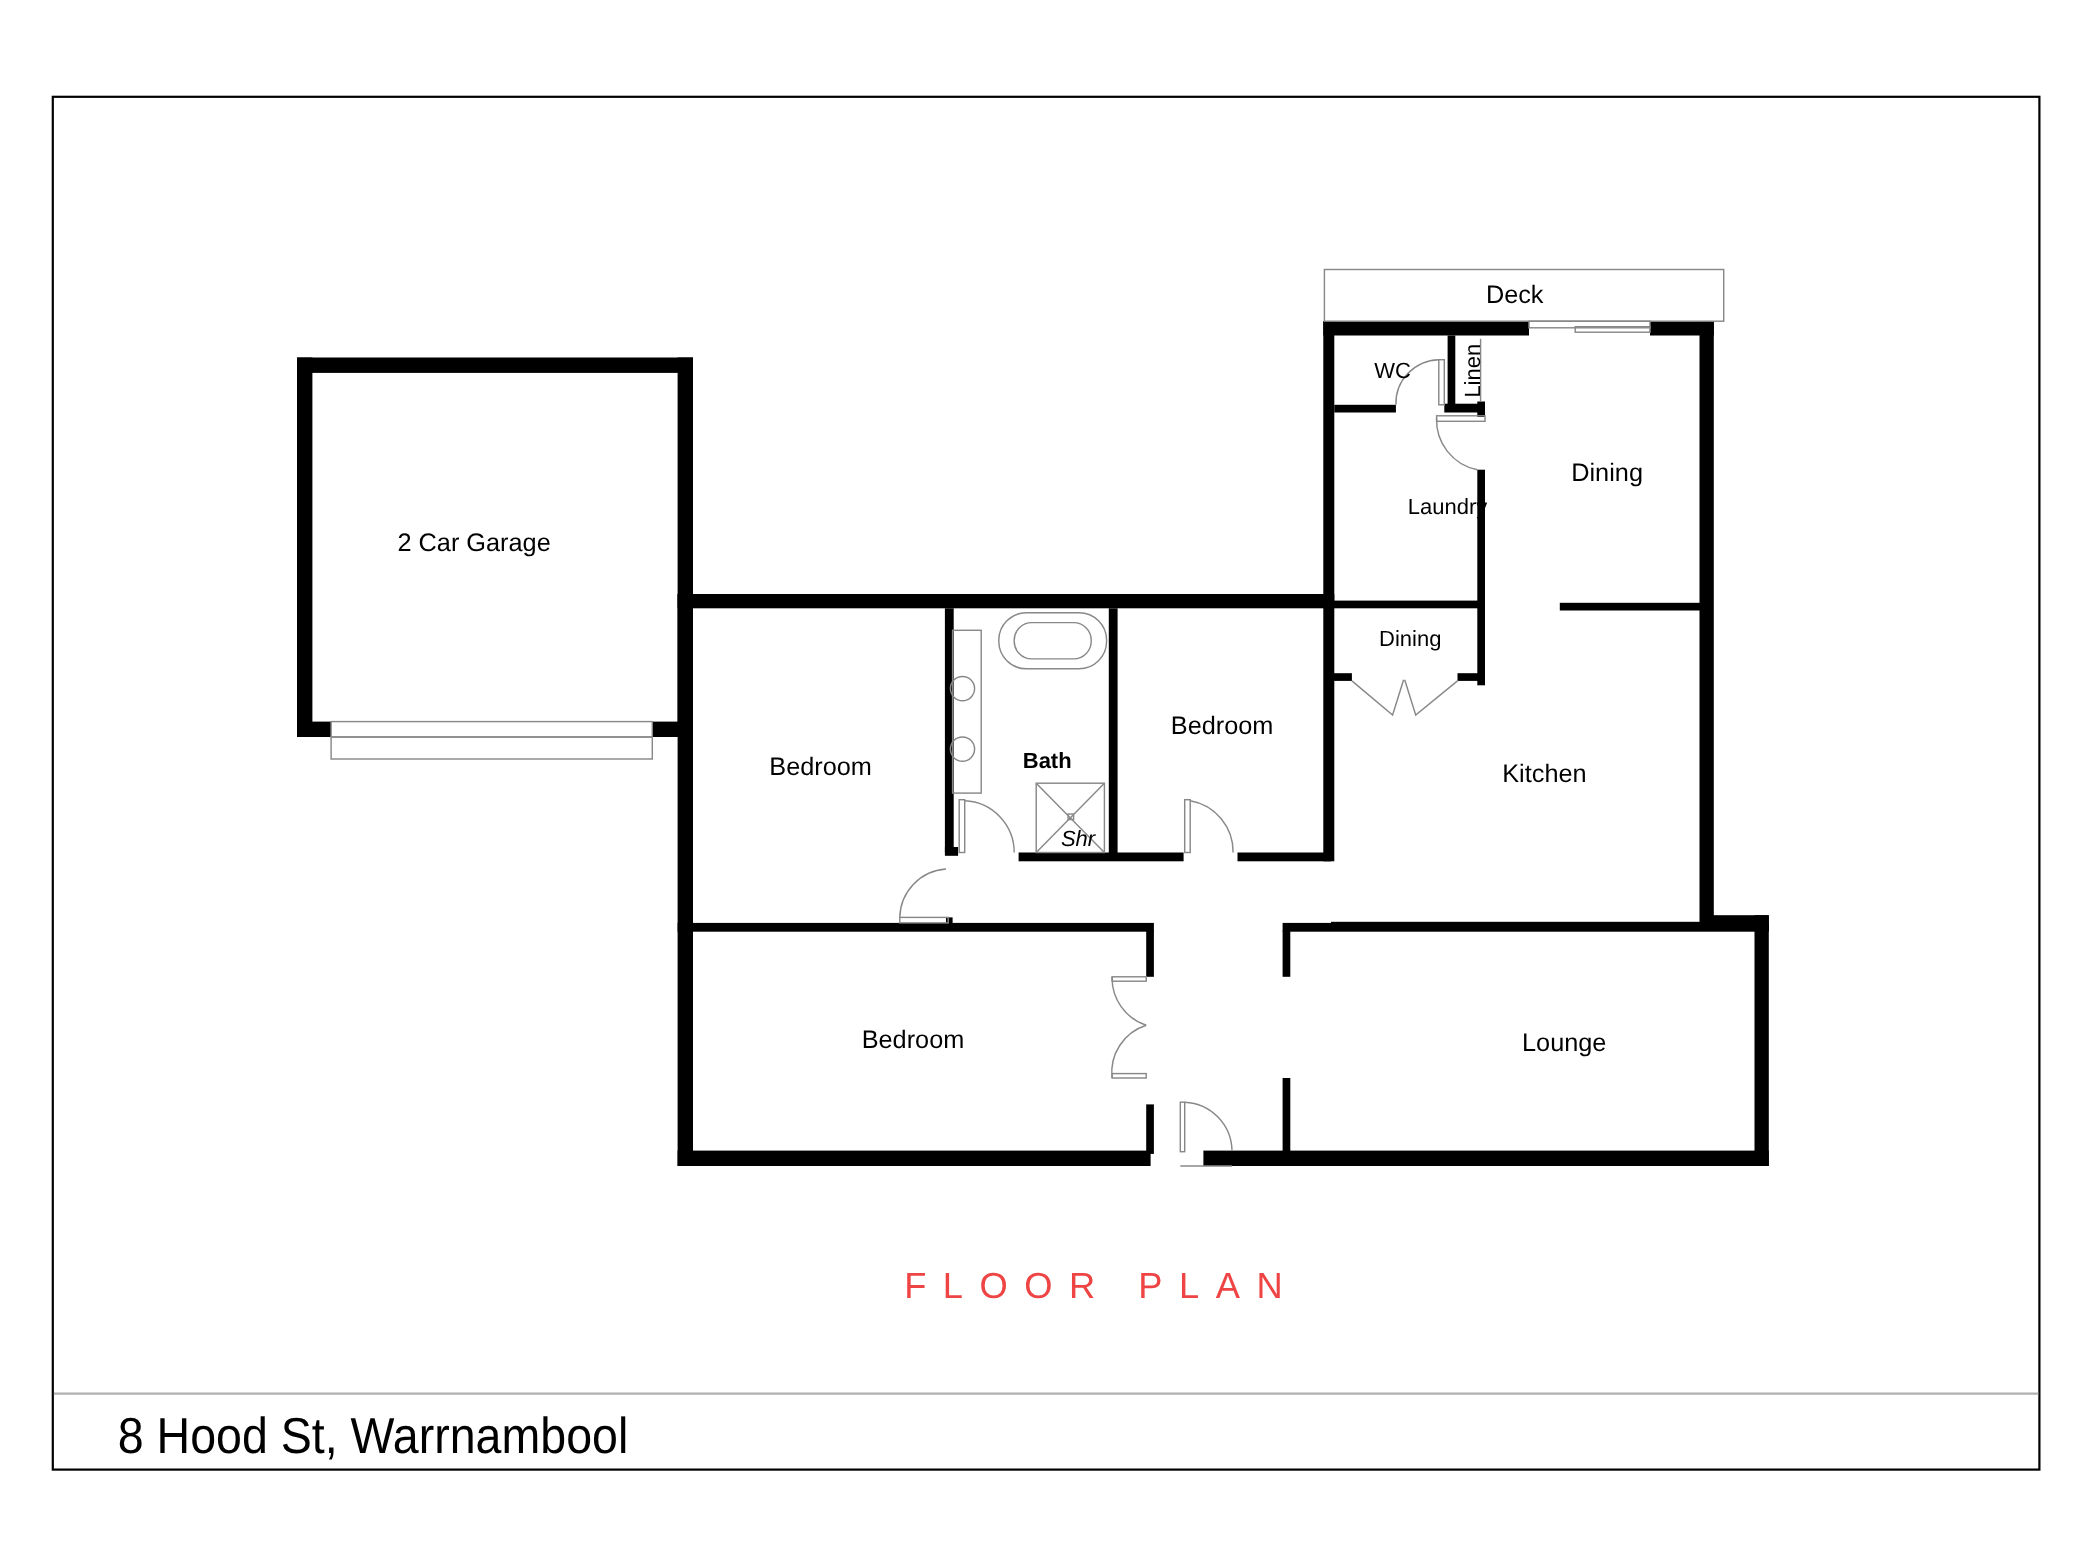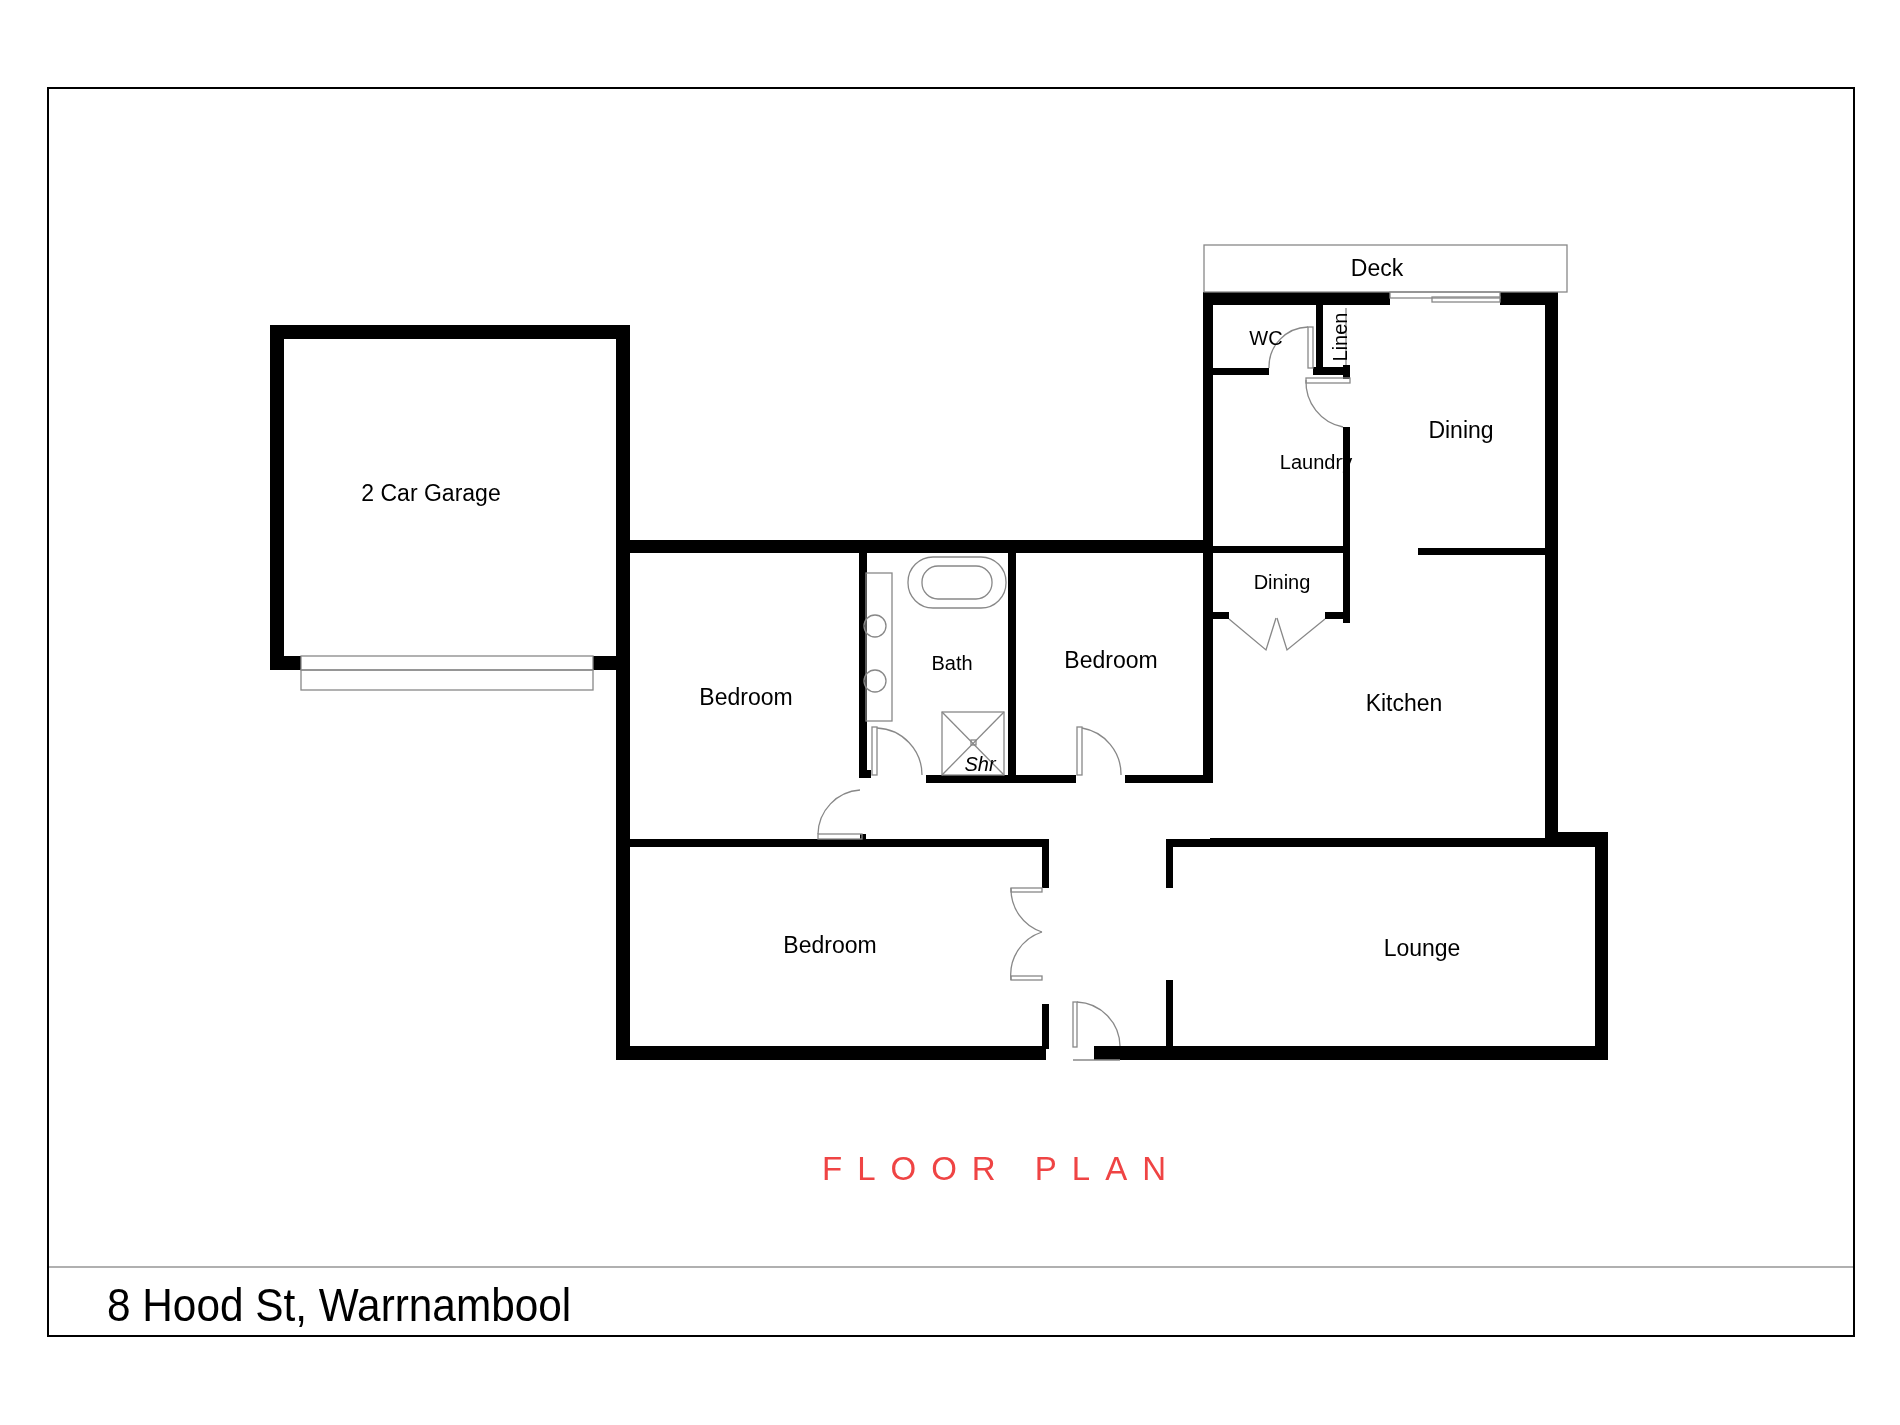--- a/index.html
+++ b/index.html
@@ -136,21 +136,21 @@
 </svg>
 
 <div class="label" style="left:431px; top:493px;">2 Car Garage</div>
 <div class="label" style="left:1377px; top:268px;">Deck</div>
 <div class="label small" style="left:1266px; top:338px;">WC</div>
 <div class="label vertical" style="left:1340px; top:337px;">Linen</div>
 <div class="label small" style="left:1283px; top:462px;margin-left:33px;">Laundry</div>
 <div class="label" style="left:1461px; top:430px;">Dining</div>
 <div class="label small" style="left:1282px; top:582px;">Dining</div>
 <div class="label" style="left:1404px; top:703px;">Kitchen</div>
-<div class="label small" style="left:952px; top:663px;">Bath</div>
+<div class="label small" style="left:952px; top:693px;font-weight:bold;">Bath</div>
 <div class="label small" style="left:980px; top:764px;font-style:italic;">Shr</div>
 <div class="label" style="left:746px; top:697px;">Bedroom</div>
 <div class="label" style="left:1111px; top:660px;">Bedroom</div>
 <div class="label" style="left:830px; top:945px;">Bedroom</div>
 <div class="label" style="left:1412px; top:948px;margin-left:10px;">Lounge</div>
 
 <div class="title">FLOOR PLAN</div>
 <div class="address">8 Hood St, Warrnambool</div>
 
 </body></html>

